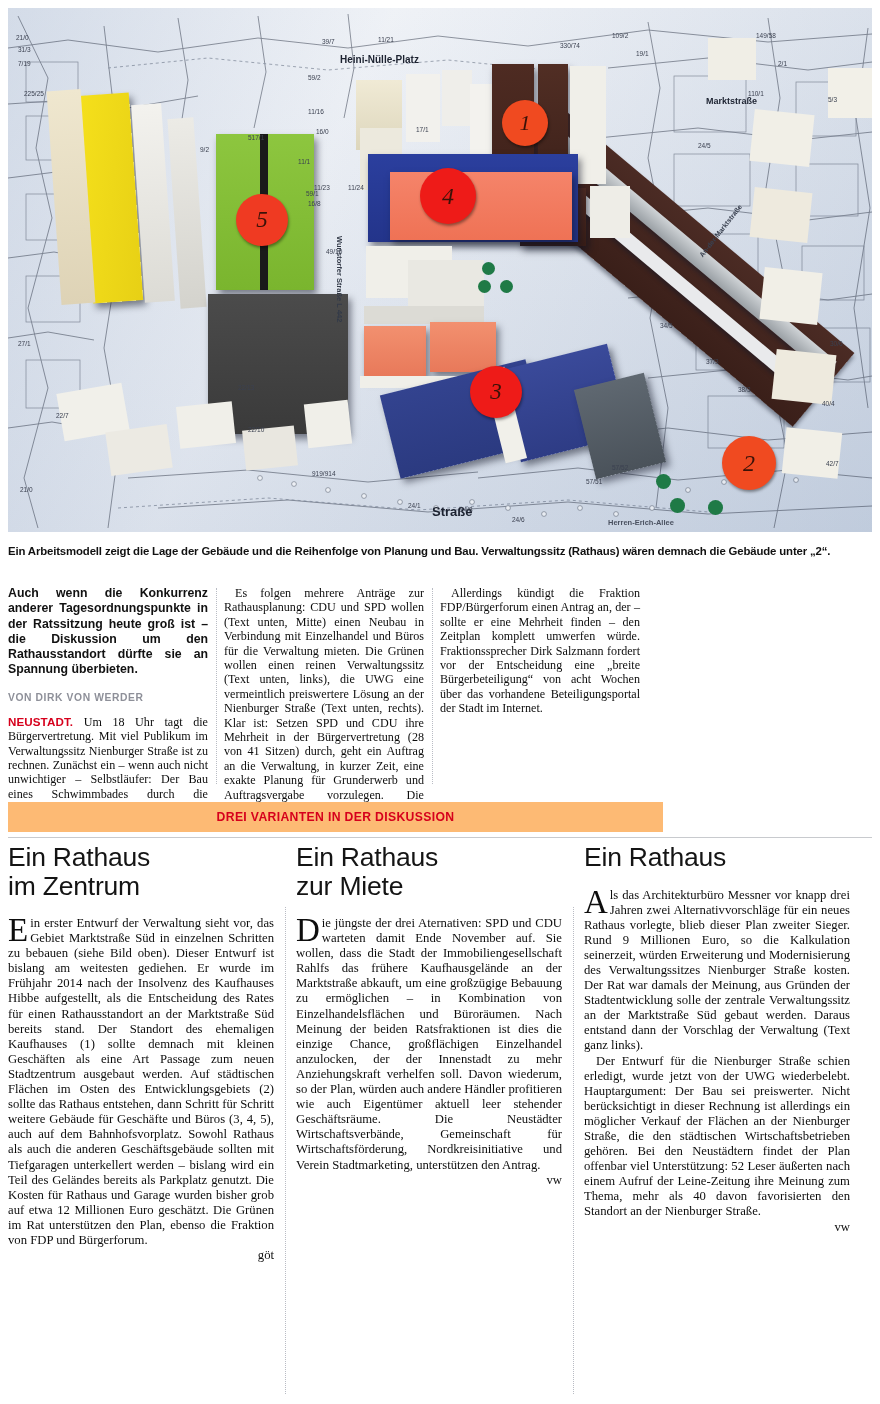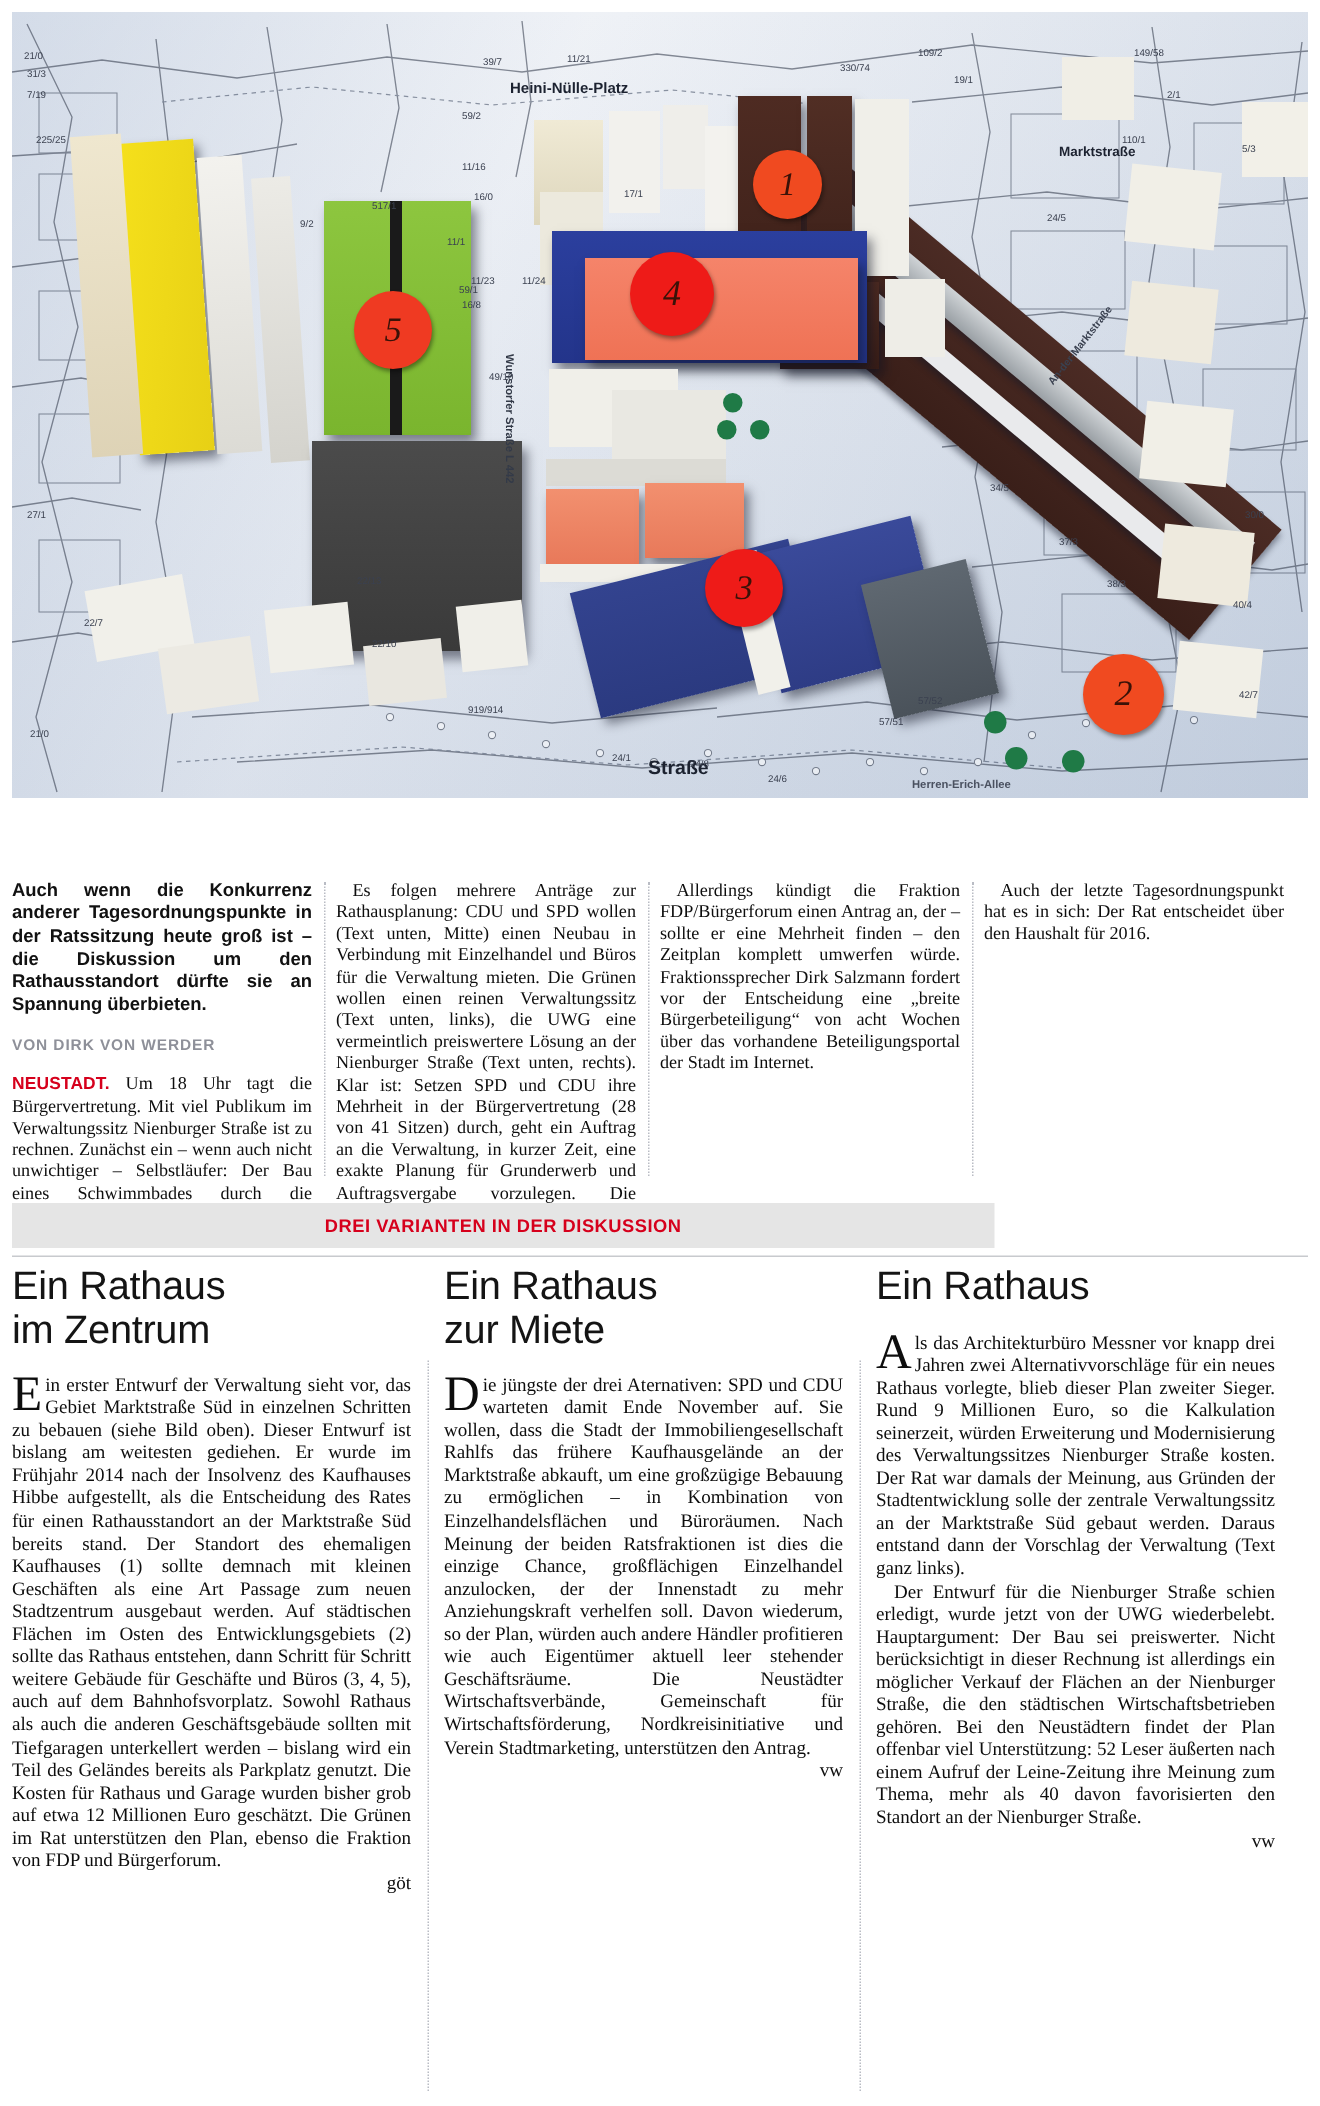--- a/index.html
+++ b/index.html
@@ -137,21 +137,21 @@
     font-size: 11.6px;
     color: #d6001c;
     letter-spacing: .1px;
   }
 
   
   .band {
     position: absolute;
     left: 8px; top: 802px;
     width: 655px; height: 30px;
-    background: #e5e5e5;
+    background: #fdba74;
   }
   .band-title {
     position: absolute;
     left: 0; right: 0; top: 0;
     height: 30px;
     line-height: 30px;
     text-align: center;
     font-family: "Liberation Sans", sans-serif;
     font-weight: bold;
     font-size: 12.2px;
@@ -421,42 +421,38 @@
     <div class="mapnum" style="left:604px; top:24px; font-size:6.5px;">109/2</div>
     <div class="mapnum" style="left:748px; top:24px; font-size:6.5px;">149/58</div>
     <div class="mapnum" style="left:740px; top:82px; font-size:6.5px;">110/1</div>
     <div class="mapnum" style="left:820px; top:88px; font-size:6.5px;">5/3</div>
     <div class="mapnum" style="left:770px; top:52px; font-size:6.5px;">2/1</div>
     <div class="mapnum" style="left:192px; top:138px; font-size:6.5px;">9/2</div>
     <div class="mapnum" style="left:230px; top:376px; font-size:6.5px;">22/13</div>
     <div class="mapnum" style="left:452px; top:498px; font-size:6.5px;">24/8</div>
   </div>
 
+  <div class="caption">Ein Arbeitsmodell zeigt die Lage der Gebäude und die Reihenfolge von Planung und Bau. Verwaltungssitz (Rathaus) wären demnach die Gebäude unter „2“.</div>
 
   <div class="top-cols">
     <div class="tcol">
       <p class="lead">Auch wenn die Konkurrenz anderer Tagesordnungspunkte in der Ratssitzung heute groß ist – die Diskussion um den Rathausstandort dürfte sie an Spannung überbieten.</p>
       <p class="byline">VON DIRK VON WERDER</p>
       <div class="body-txt">
         <p><span class="dateline">NEUSTADT.</span><span> Um 18 Uhr tagt die Bürgervertretung. Mit viel Publikum im Verwaltungssitz Nienburger Straße ist zu rechnen. Zunächst ein – wenn auch nicht unwichtiger – Selbstläufer: Der Bau eines Schwimmbades durch die Wirtschaftsbetriebe. Die Zustimmung wird erwartet.</span></p>
       </div>
     </div>
     <div class="tcol">
       <div class="body-txt">
         <p style="text-indent:11px;">Es folgen mehrere Anträge zur Rathausplanung: CDU und SPD wollen (Text unten, Mitte) einen Neubau in Verbindung mit Einzelhandel und Büros für die Verwaltung mieten. Die Grünen wollen einen reinen Verwaltungssitz (Text unten, links), die UWG eine vermeintlich preiswertere Lösung an der Nienburger Straße (Text unten, rechts). Klar ist: Setzen SPD und CDU ihre Mehrheit in der Bürgervertretung (28 von 41 Sitzen) durch, geht ein Auftrag an die Verwaltung, in kurzer Zeit, eine exakte Planung für Grunderwerb und Auftragsvergabe vorzulegen. Die Vorentscheidung über das Rathaus wäre damit gefallen.</p>
       </div>
     </div>
     <div class="tcol">
       <div class="body-txt">
         <p style="text-indent:11px;">Allerdings kündigt die Fraktion FDP/Bürgerforum einen Antrag an, der – sollte er eine Mehrheit finden – den Zeitplan komplett umwerfen würde. Fraktionssprecher Dirk Salzmann fordert vor der Entscheidung eine „breite Bürgerbeteiligung“ von acht Wochen über das vorhandene Beteiligungsportal der Stadt im Internet.</p>
-      </div>
-    </div>
-    <div class="tcol">
-      <div class="body-txt">
-        <p style="text-indent:11px;">Auch der letzte Tagesordnungspunkt hat es in sich: Der Rat entscheidet über den Haushalt für 2016.</p>
       </div>
     </div>
   </div>
 
   <div class="band">
     <div class="band-title">DREI VARIANTEN IN DER DISKUSSION</div>
   </div>
   <div class="band-rule"></div>
 
   <div class="var-cols">

